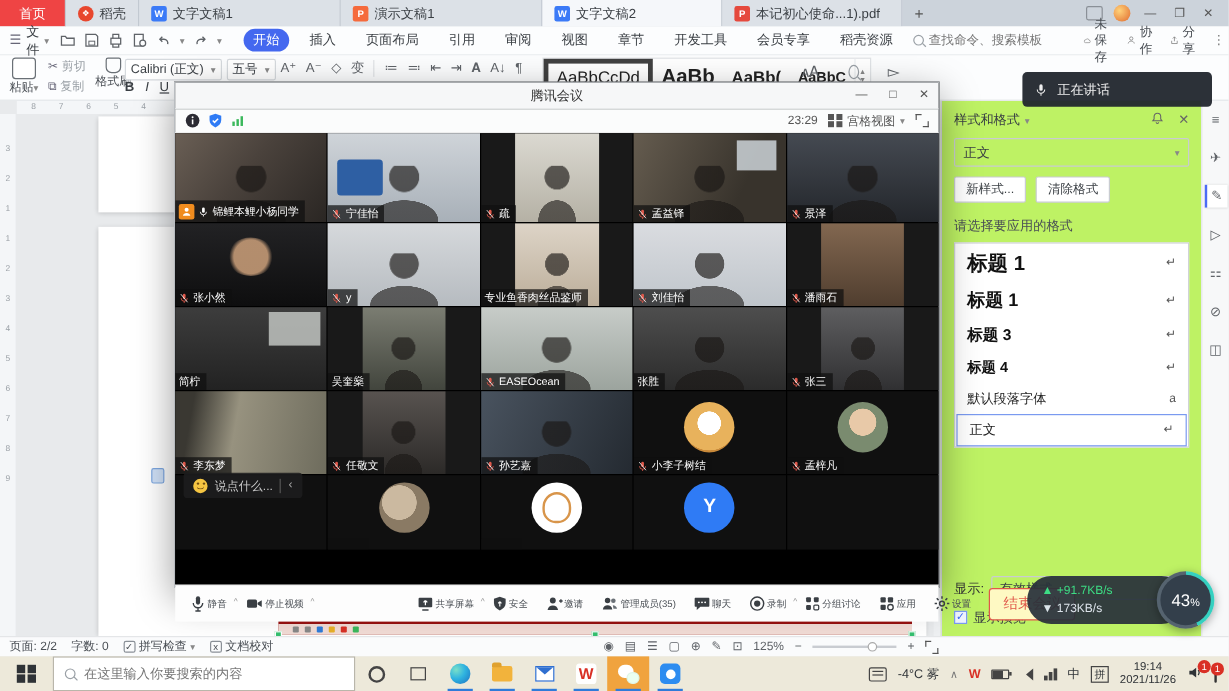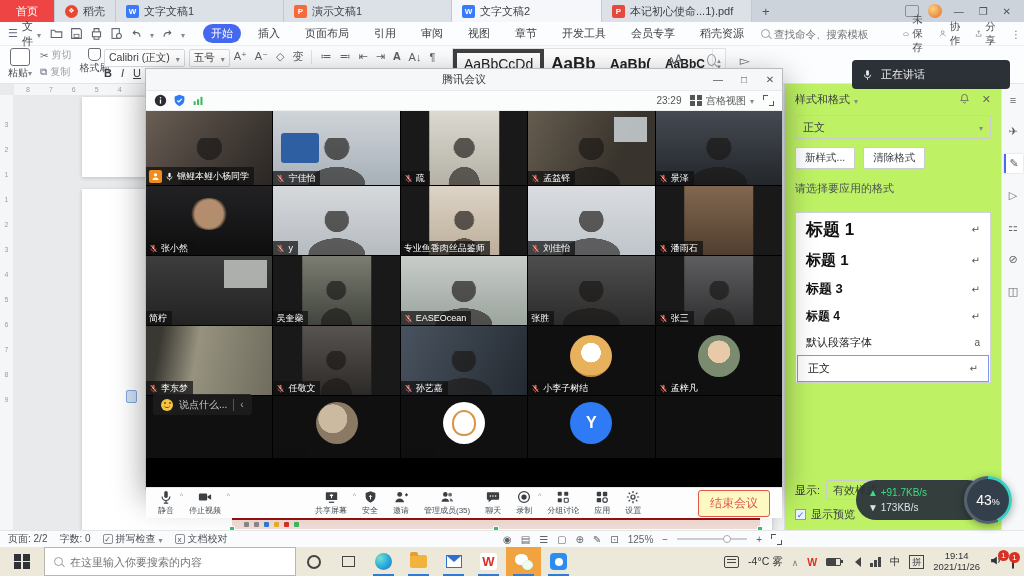--- a/index.html
+++ b/index.html
@@ -148,39 +148,39 @@
 .t12{background:linear-gradient(#c7ccc8,#9ca49e)}
 .t13{background:linear-gradient(#4e4e4e,#2b2b2b)}
 .t14 .vid{background:linear-gradient(#5e5e60,#303032)}
 .t15{background:linear-gradient(100deg,#3a3832 12%,#97927f 40%,#6e6c5d)}
 .t16 .vid{background:linear-gradient(#585350,#2c2a28)}
 .t17{background:linear-gradient(115deg,#49535f,#242a31)}
 .t18,.t19,.t20,.t21,.t22,.t23,.t24{background:#101010}
 
 
 .mbar{height:31px;background:#fdfdfd;display:flex;align-items:center;padding:0 12px;border-top:1px solid #e8e8e8}
-.mtool{display:flex;flex-direction:column;align-items:center;justify-content:flex-start;gap:1px;color:#3a3f44;margin-right:15px;position:relative}
+.mtool{display:flex;flex-direction:row;align-items:center;justify-content:flex-start;gap:1px;color:#3a3f44;margin-right:15px;position:relative}
 .mtool .lb{font-size:8px;color:#4a4f55;white-space:nowrap}
 .mtool .ch{position:absolute;right:-9px;top:2px;font-size:7px;color:#999}
 .gap1{margin-right:26px}
 .centergrp{margin-left:68px;display:flex}
 .endbtn{margin-left:auto;border:1px solid #e0584a;color:#e0584a;font-size:12px;padding:4px 11px;border-radius:3px;background:#fef9c3;white-space:nowrap}
 
 
 .toast{position:absolute;left:852px;top:60px;width:158px;height:29px;background:rgba(33,38,45,.95);border-radius:4px;display:flex;align-items:center;gap:8px;padding:0 10px;color:#eee;font-size:11px;z-index:9}
 
 
 .panel{position:absolute;top:84px;right:23px;width:217px;bottom:46px;background:#bef264;border-left:1px solid #d9dce0;z-index:3;padding:8px 10px;font-size:11px}
 .ph{display:flex;align-items:center;gap:4px;color:#3a3f44;margin-bottom:8px}
 .ph .x{margin-left:8px;color:#666}
 .ph .bell{margin-left:auto;color:#666}
 .psel{border:1px solid #c9ccd1;border-radius:2px;height:24px;display:flex;align-items:center;padding:0 7px;color:#3a3f44;justify-content:space-between;margin-bottom:8px}
 .pbtns{display:flex;gap:8px;margin-bottom:12px}
 .pbtn{border:1px solid #c9ccd1;border-radius:2px;background:#fff;font-size:10.5px;color:#3a3f44;padding:3px 9px;font-family:inherit}
-.pprompt{color:#4a4f55;margin-bottom:16px}
+.pprompt{color:#4a4f55;margin-bottom:6px}
 .plist{border:1px solid #d0d3d7;background:#fff}
 .pitem{display:flex;align-items:center;justify-content:space-between;padding:5px 10px;color:#111}
 .pitem .mk{color:#555;font-size:10px}
 .s1{font-size:17px;font-weight:bold}.s2{font-size:15px;font-weight:bold}
 .s3{font-size:13px;font-weight:bold}.s4{font-size:12px;font-weight:bold}
 .s5{font-size:11px;color:#222}
 .pitem.sel{border:1px solid #7a9af0;margin:0 1px}
 .pshow{position:absolute;left:10px;bottom:30px;display:flex;align-items:center;gap:6px;width:calc(100% - 20px)}
 .pshow .sel2{flex:1;border:1px solid #c9ccd1;border-radius:2px;height:20px;display:flex;align-items:center;justify-content:space-between;padding:0 6px;color:#3a3f44}
 .pprev{position:absolute;left:10px;bottom:8px;display:flex;align-items:center;gap:5px;color:#3a3f44}

